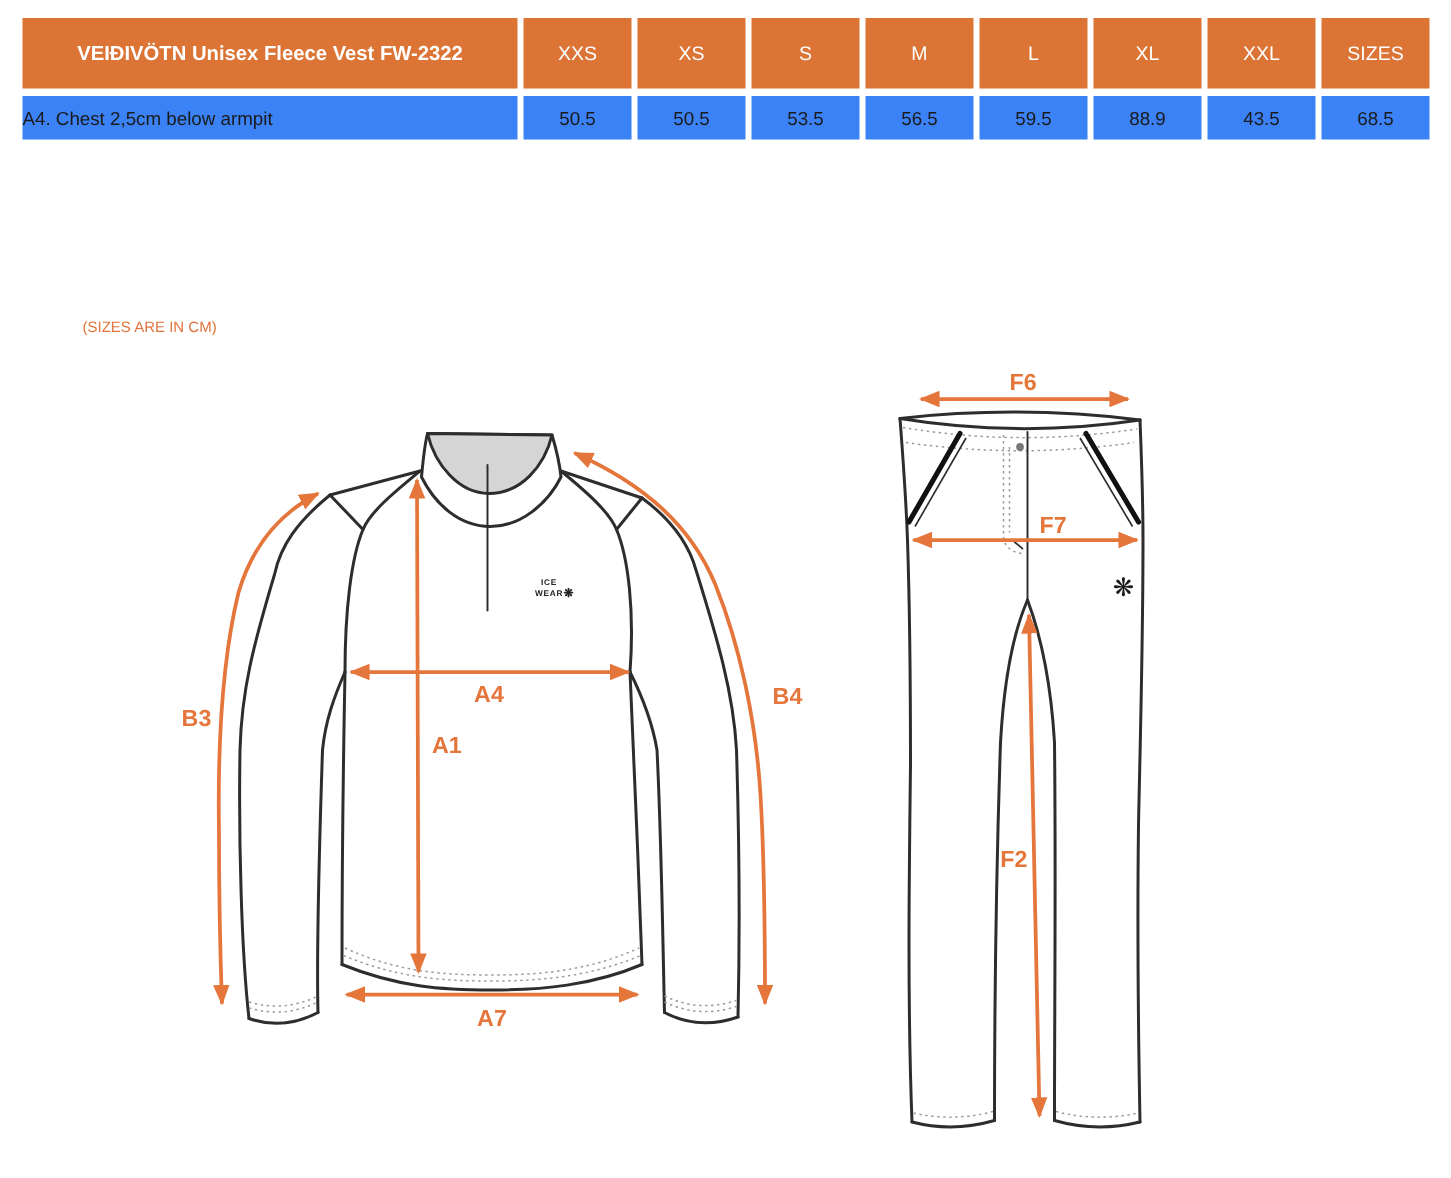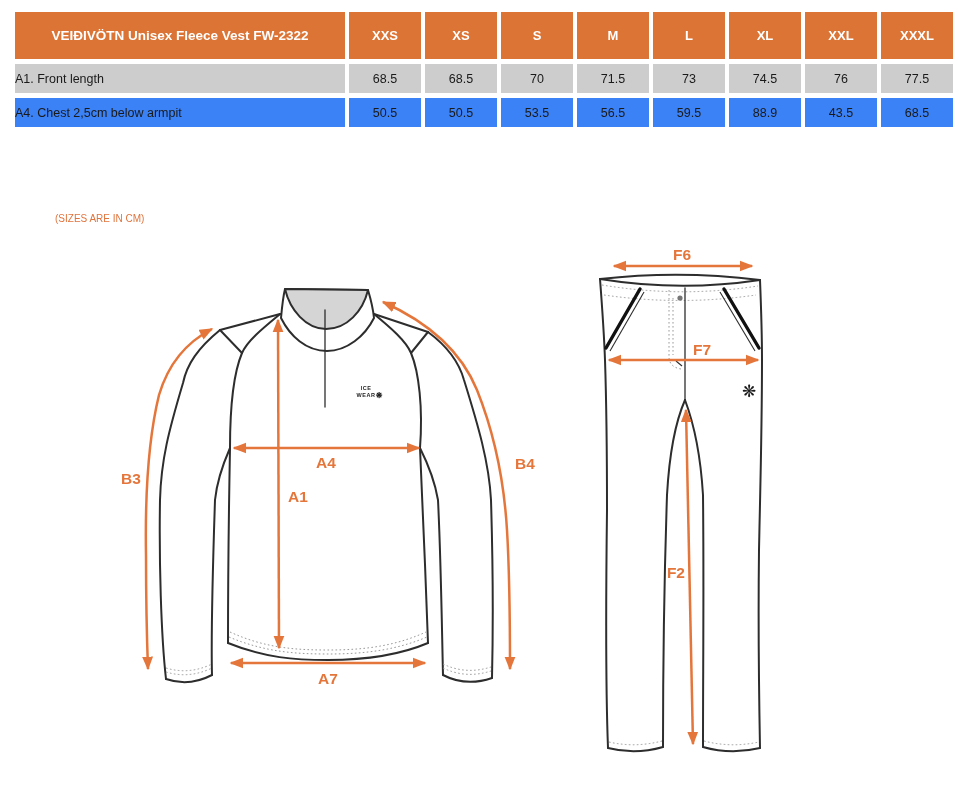--- a/index.html
+++ b/index.html
@@ -6,21 +6,21 @@
   .page{position:relative;width:967px;height:785px;background:#ffffff;
         font-family:"Liberation Sans",sans-serif;overflow:hidden;}
 
   
   table.size-table{position:absolute;left:11px;top:7px;border-collapse:separate;
         border-spacing:4px 5px;table-layout:fixed;}
   table.size-table th,table.size-table td{padding:0;}
   th.title-cell{width:330px;height:47px;background:#DB7435;color:#fff;
         font-size:13.5px;font-weight:bold;text-align:center;}
   th.size-cell{width:72px;height:47px;background:#DB7435;color:#fff;
-        font-size:13px;font-weight:bold;text-align:center;}
+        font-size:13px;font-weight:normal;text-align:center;}
   td.label-cell{height:29px;font-size:12.5px;color:#1a1a1a;text-align:left;
         padding-left:28px;}
   td.value-cell{height:29px;font-size:12.5px;color:#1a1a1a;text-align:center;}
   tr.dark td{background:#CDCDCD;}
   tr.light td{background:#3b82f6;}
 
   .note{position:absolute;left:55px;top:213px;color:#E0743D;font-size:10px;}
 
   
   .jacket-svg{position:absolute;left:95px;top:250px;}
@@ -44,35 +44,24 @@
     <thead>
       <tr>
         <th class="title-cell">VEIÐIVÖTN Unisex Fleece Vest FW-2322</th>
         <th class="size-cell">XXS</th>
         <th class="size-cell">XS</th>
         <th class="size-cell">S</th>
         <th class="size-cell">M</th>
         <th class="size-cell">L</th>
         <th class="size-cell">XL</th>
         <th class="size-cell">XXL</th>
-        <th class="size-cell">XXXL</th>
+        <th class="size-cell">SIZES</th>
       </tr>
     </thead>
     <tbody>
-      <tr class="dark">
-        <td class="label-cell">A1. Front length</td>
-        <td class="value-cell">68.5</td>
-        <td class="value-cell">68.5</td>
-        <td class="value-cell">70</td>
-        <td class="value-cell">71.5</td>
-        <td class="value-cell">73</td>
-        <td class="value-cell">74.5</td>
-        <td class="value-cell">76</td>
-        <td class="value-cell">77.5</td>
-      </tr>
       <tr class="light">
         <td class="label-cell">A4. Chest 2,5cm below armpit</td>
         <td class="value-cell">50.5</td>
         <td class="value-cell">50.5</td>
         <td class="value-cell">53.5</td>
         <td class="value-cell">56.5</td>
         <td class="value-cell">59.5</td>
         <td class="value-cell">88.9</td>
         <td class="value-cell">43.5</td>
         <td class="value-cell">68.5</td>

